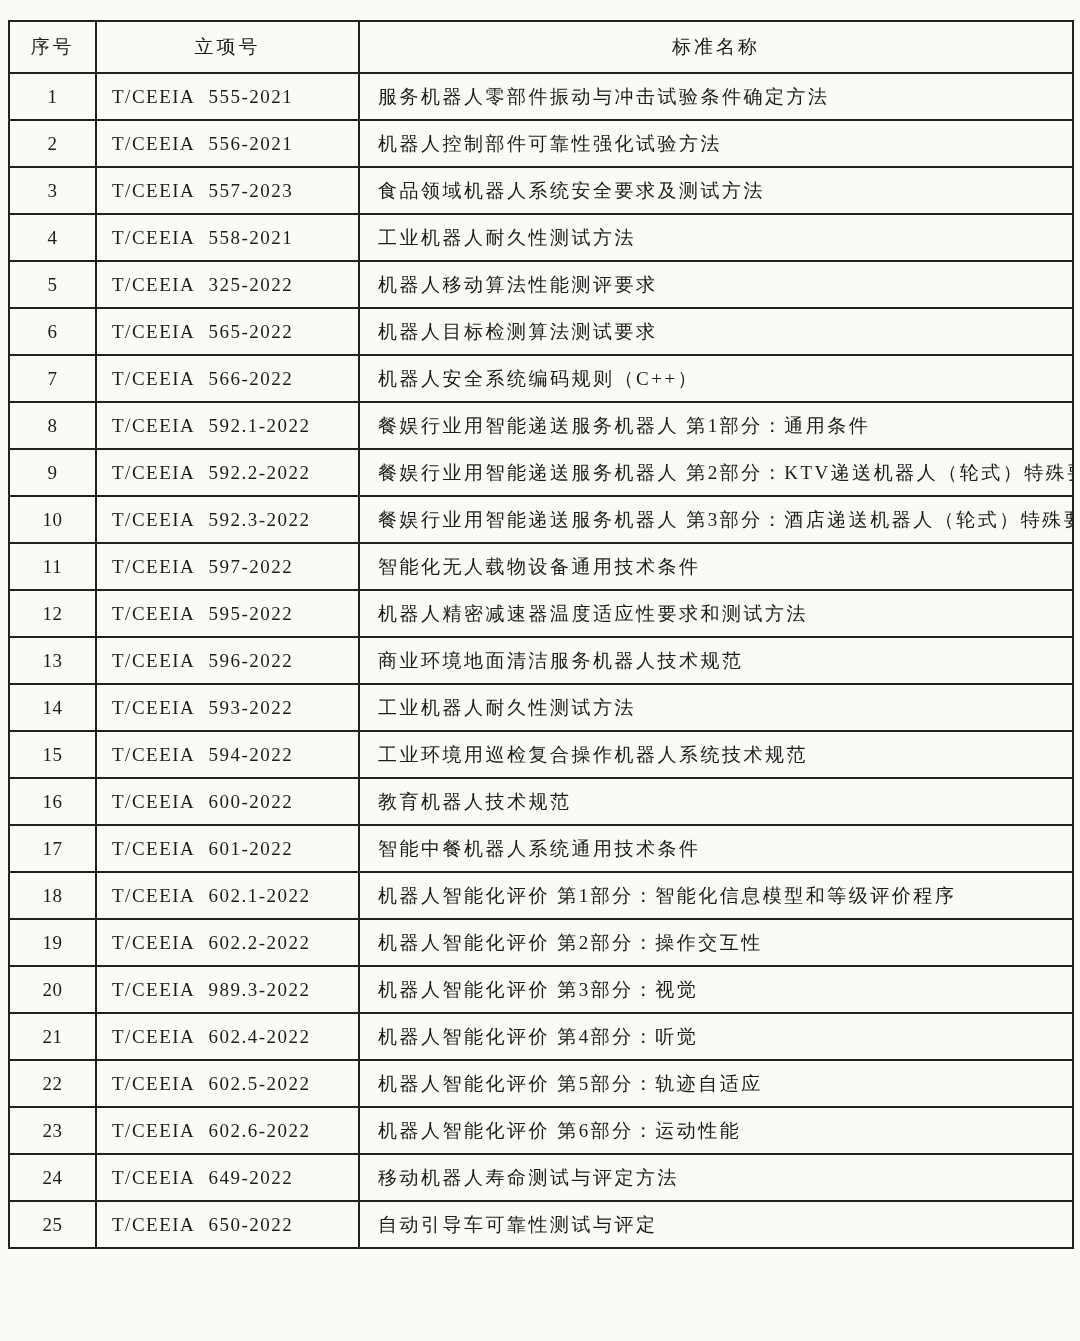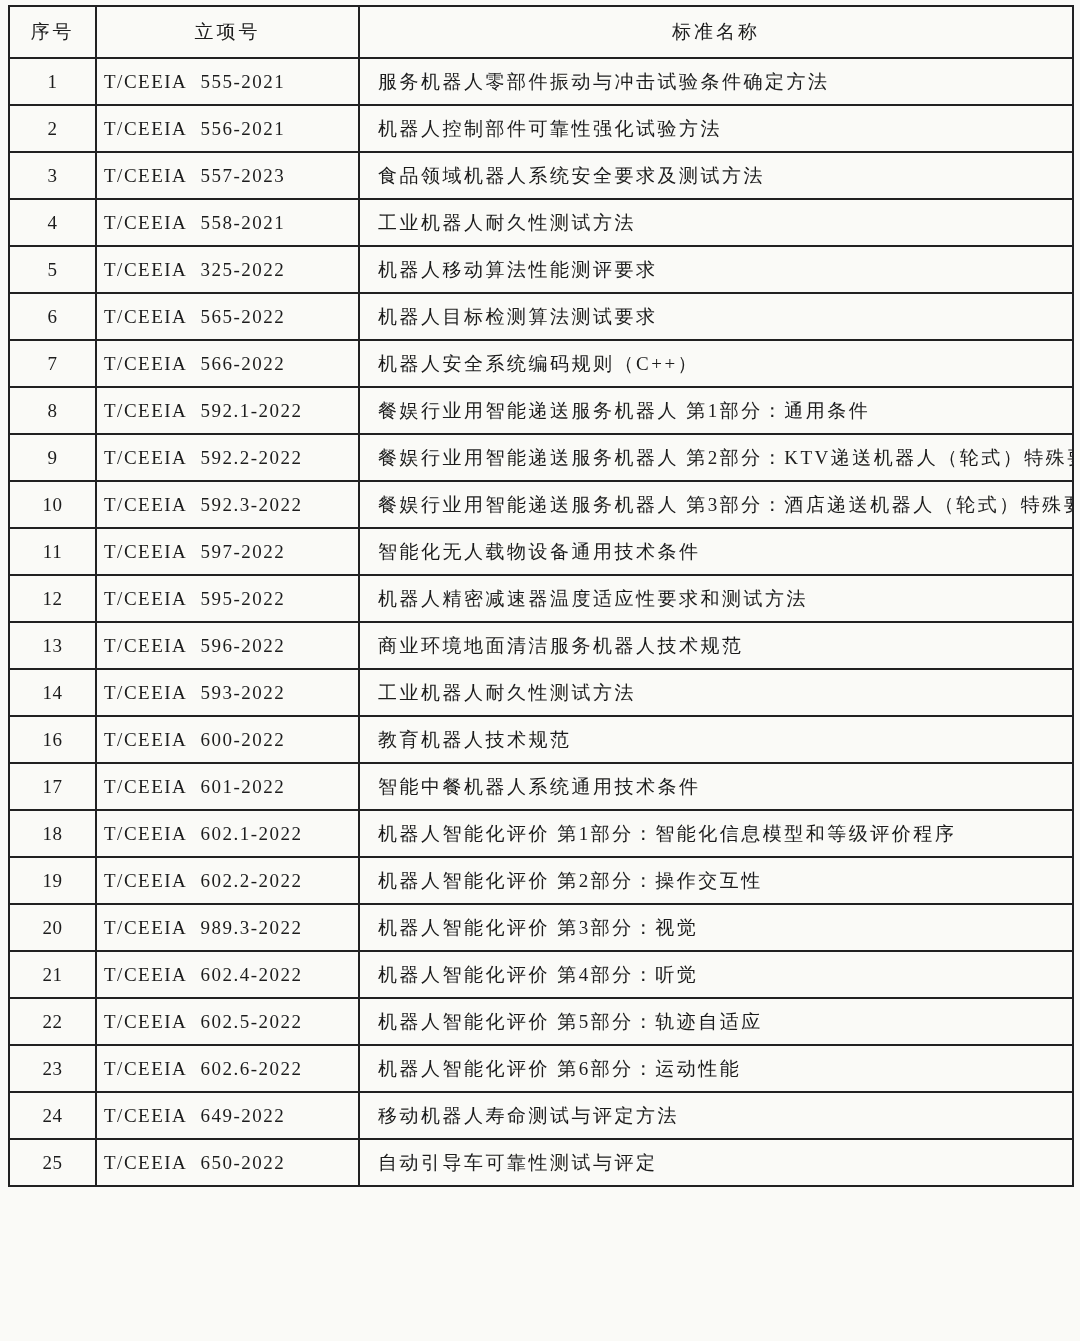--- a/index.html
+++ b/index.html
@@ -12,20 +12,21 @@
     background: #fafaf7;
     font-family: "Liberation Serif", "DejaVu Serif", serif;
     color: #1c1c1c;
     overflow: hidden;
   }
   .page {
     width: 1080px;
     height: 1095px;
     box-sizing: border-box;
     padding: 5px 8px 6px 8px;
+    margin-top: 15px;
   }
   table.standards {
     border-collapse: collapse;
     width: 1064px;
     table-layout: fixed;
     background: #fafaf7;
   }
   .standards col.c-index { width: 87px; }
   .standards col.c-number { width: 263px; }
   .standards col.c-name { width: 714px; }
@@ -47,21 +48,21 @@
   .standards tbody td {
     height: 47px;
     vertical-align: middle;
   }
   .standards tbody td.cell-index {
     text-align: center;
     letter-spacing: 0.5px;
   }
   .standards tbody td.cell-number {
     text-align: left;
-    padding-left: 7px;
+    padding-left: 15px;
     letter-spacing: 1.5px;
     word-spacing: 8px;
   }
   .standards tbody td.cell-name {
     text-align: left;
     padding-left: 18px;
     letter-spacing: 2.5px;
   }
 </style>
 </head>
@@ -146,20 +147,25 @@
           <td class="cell-index">13</td>
           <td class="cell-number">T/CEEIA 596-2022</td>
           <td class="cell-name">商业环境地面清洁服务机器人技术规范</td>
         </tr>
         <tr>
           <td class="cell-index">14</td>
           <td class="cell-number">T/CEEIA 593-2022</td>
           <td class="cell-name">工业机器人耐久性测试方法</td>
         </tr>
         <tr>
+          <td class="cell-index">15</td>
+          <td class="cell-number">T/CEEIA 594-2022</td>
+          <td class="cell-name">工业环境用巡检复合操作机器人系统技术规范</td>
+        </tr>
+        <tr>
           <td class="cell-index">16</td>
           <td class="cell-number">T/CEEIA 600-2022</td>
           <td class="cell-name">教育机器人技术规范</td>
         </tr>
         <tr>
           <td class="cell-index">17</td>
           <td class="cell-number">T/CEEIA 601-2022</td>
           <td class="cell-name">智能中餐机器人系统通用技术条件</td>
         </tr>
         <tr>

